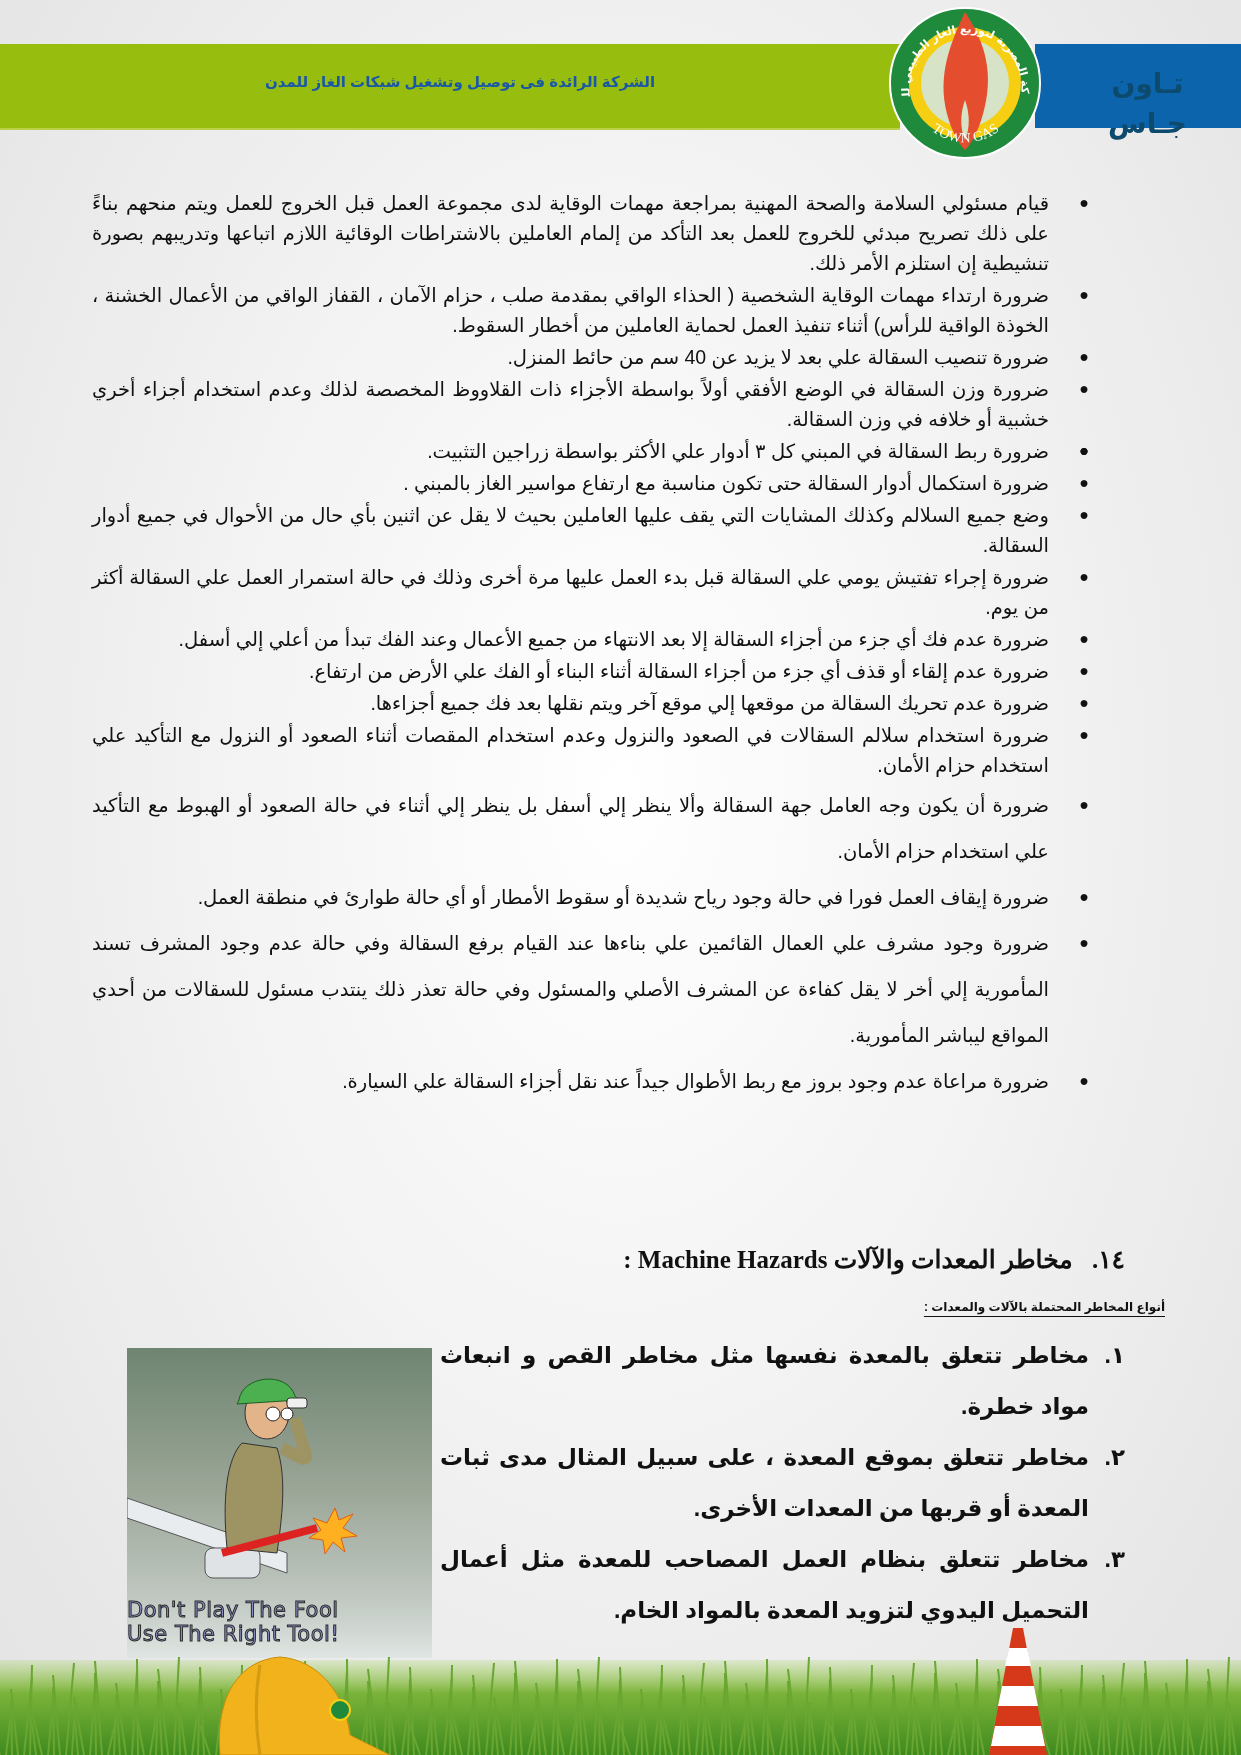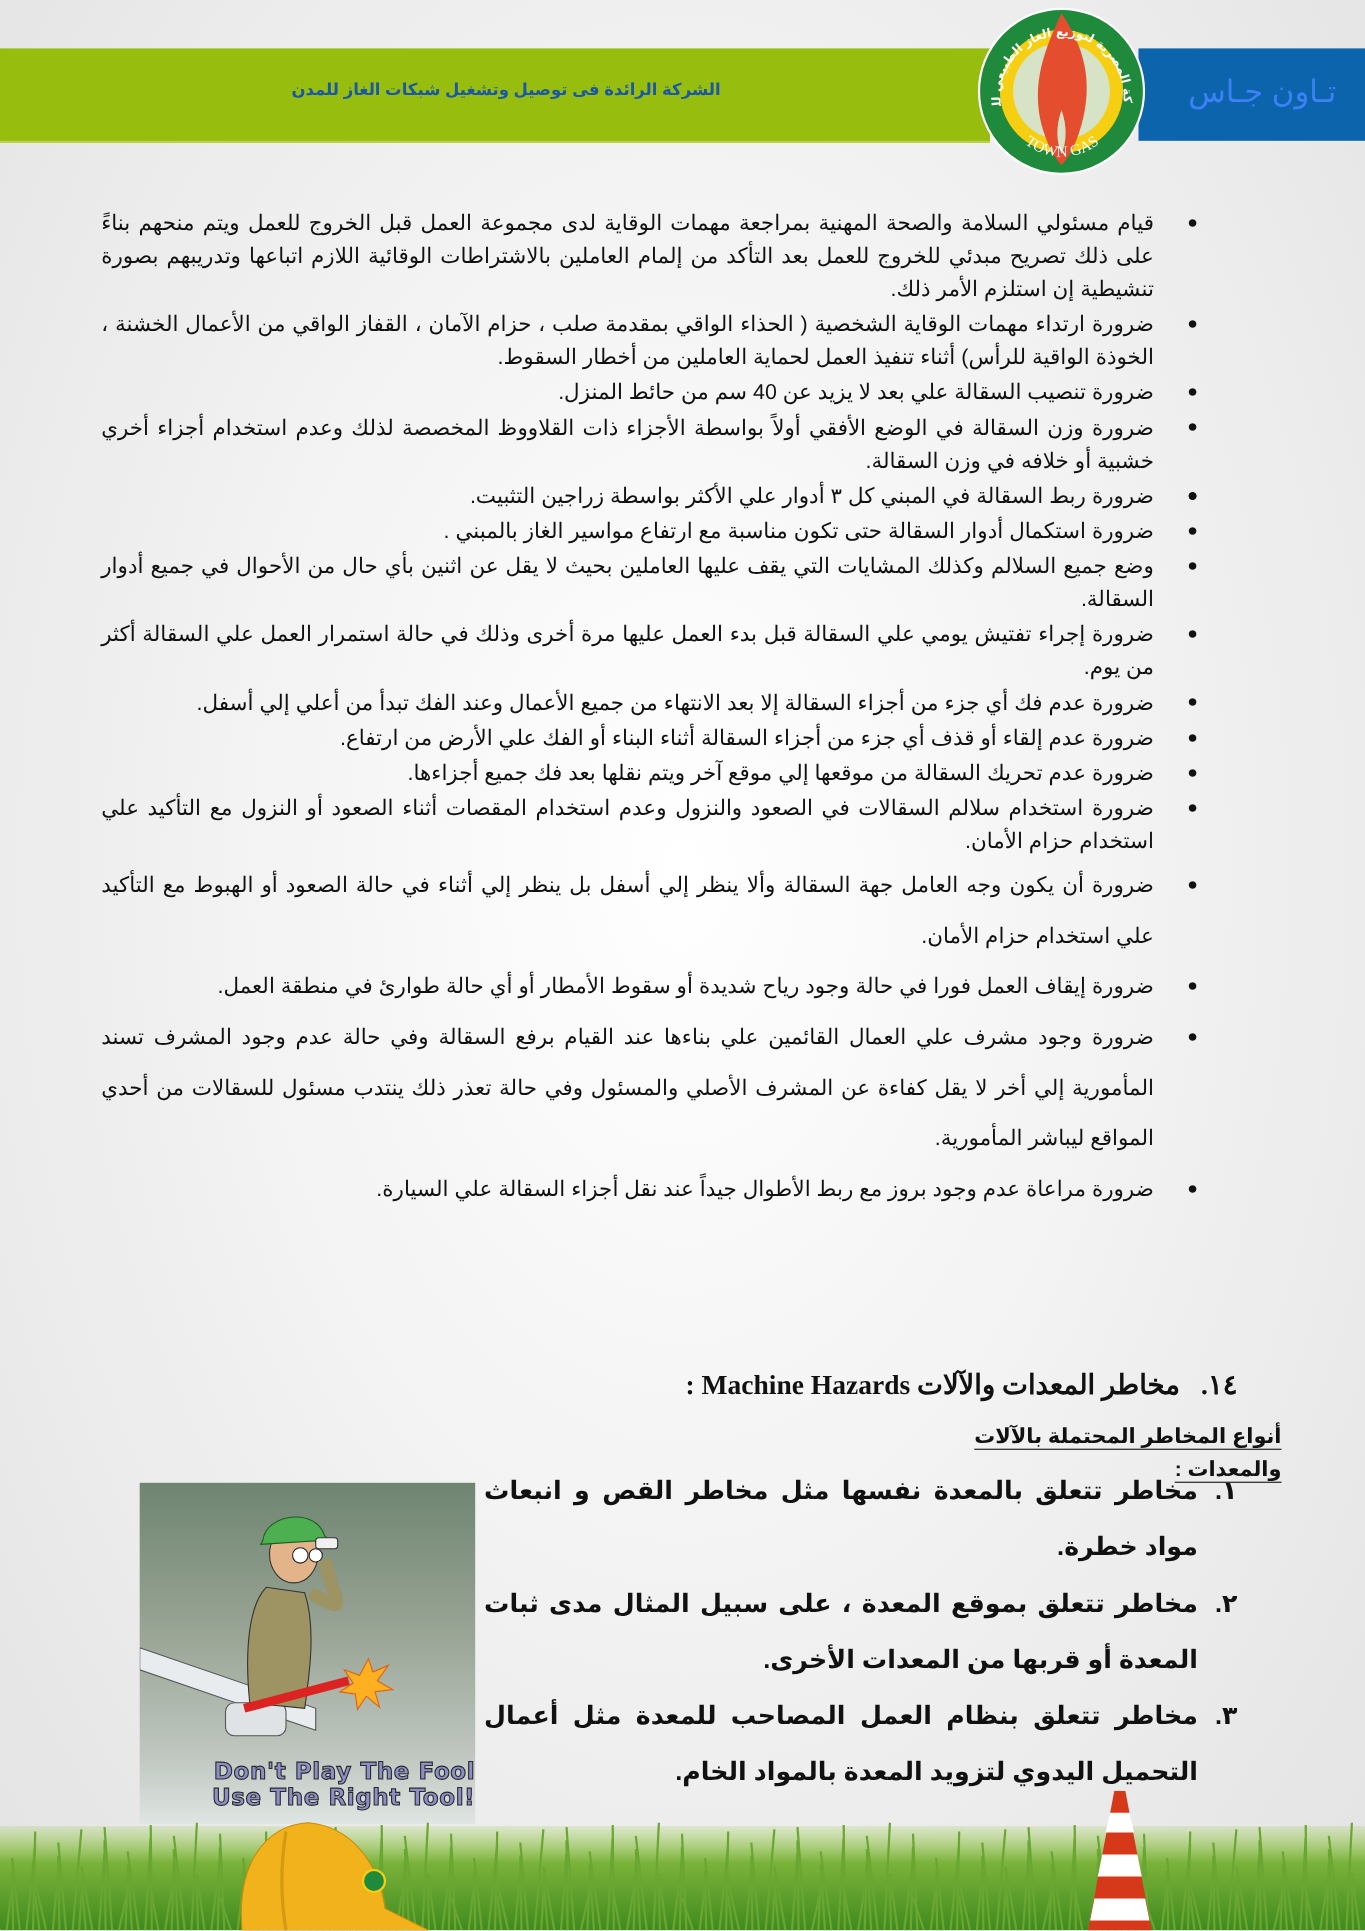--- a/index.html
+++ b/index.html
@@ -20,21 +20,21 @@
       background: #0b64ac;
     }
     .header-slogan {
       position: absolute; left: 190px; top: 62px; width: 540px; height: 40px;
       direction: rtl; text-align: center;
       font-weight: bold; font-size: 15px; color: #1a57a6; line-height: 40px;
     }
     .header-brand {
       position: absolute; left: 1075px; top: 64px; width: 145px; height: 40px;
       direction: rtl; text-align: center;
-      font-weight: normal; font-size: 28px; color: #3b82f6; line-height: 40px; letter-spacing: 1px;
+      font-weight: bold; font-size: 28px; color: #0c4a6e; line-height: 40px; letter-spacing: 1px;
     }
     .logo {
       position: absolute; left: 888px; top: 4px; width: 155px; height: 158px;
     }
     
     .content {
       position: absolute; left: 92px; top: 188px; width: 1000px;
       direction: rtl;
     }
     ul.rules { list-style: none; margin: 0; padding: 0; }
@@ -51,43 +51,43 @@
     }
     .section-heading {
       position: absolute; left: 620px; top: 1242px; width: 505px;
       direction: rtl; font-family: "Liberation Serif", "DejaVu Serif", serif;
       font-weight: bold; font-size: 25px; line-height: 36px;
     }
     .section-heading .num { display: inline-block; width: 46px; }
     .section-heading .title { text-underline-offset: 5px; }
     .sub-heading {
       position: absolute; left: 800px; top: 1292px; width: 365px;
-      direction: rtl; font-weight: bold; font-size: 19px; line-height: 30px;
+      direction: rtl; font-weight: bold; font-size: 12px; line-height: 30px;
       text-decoration: underline; text-underline-offset: 5px;
     }
     .hazards {
       position: absolute; left: 440px; top: 1330px; width: 685px;
       direction: rtl;
     }
     .hazards ol { list-style: none; margin: 0; padding: 0; }
     .hazards li {
       position: relative; padding-right: 36px;
       font-weight: bold; font-size: 23px; line-height: 51px; text-align: justify;
     }
     .hazards li .n { position: absolute; right: 0; top: 0; }
     
     .poster {
       position: absolute; left: 127px; top: 1348px; width: 305px; height: 310px;
       background: linear-gradient(180deg, #6f8572 0%, #9aa596 45%, #bfc7c0 80%, #dfe5e2 100%);
       overflow: hidden;
     }
     .poster-caption {
       position: absolute; left: 0; bottom: 12px; width: 100%;
-      text-align: right; font-family: "DejaVu Sans", sans-serif;
-      font-weight: bold; font-size: 21px; line-height: 24px;
+      text-align: left; font-family: "DejaVu Sans", sans-serif;
+      font-weight: normal; font-size: 21px; line-height: 24px;
       color: #8c8fc8; -webkit-text-stroke: 1px #2a2a2a; letter-spacing: 0.5px;
     }
     
     .grass {
       position: absolute; left: 0; top: 1625px; width: 1241px; height: 130px;
     }
   </style>
 </head>
 <body>
 

